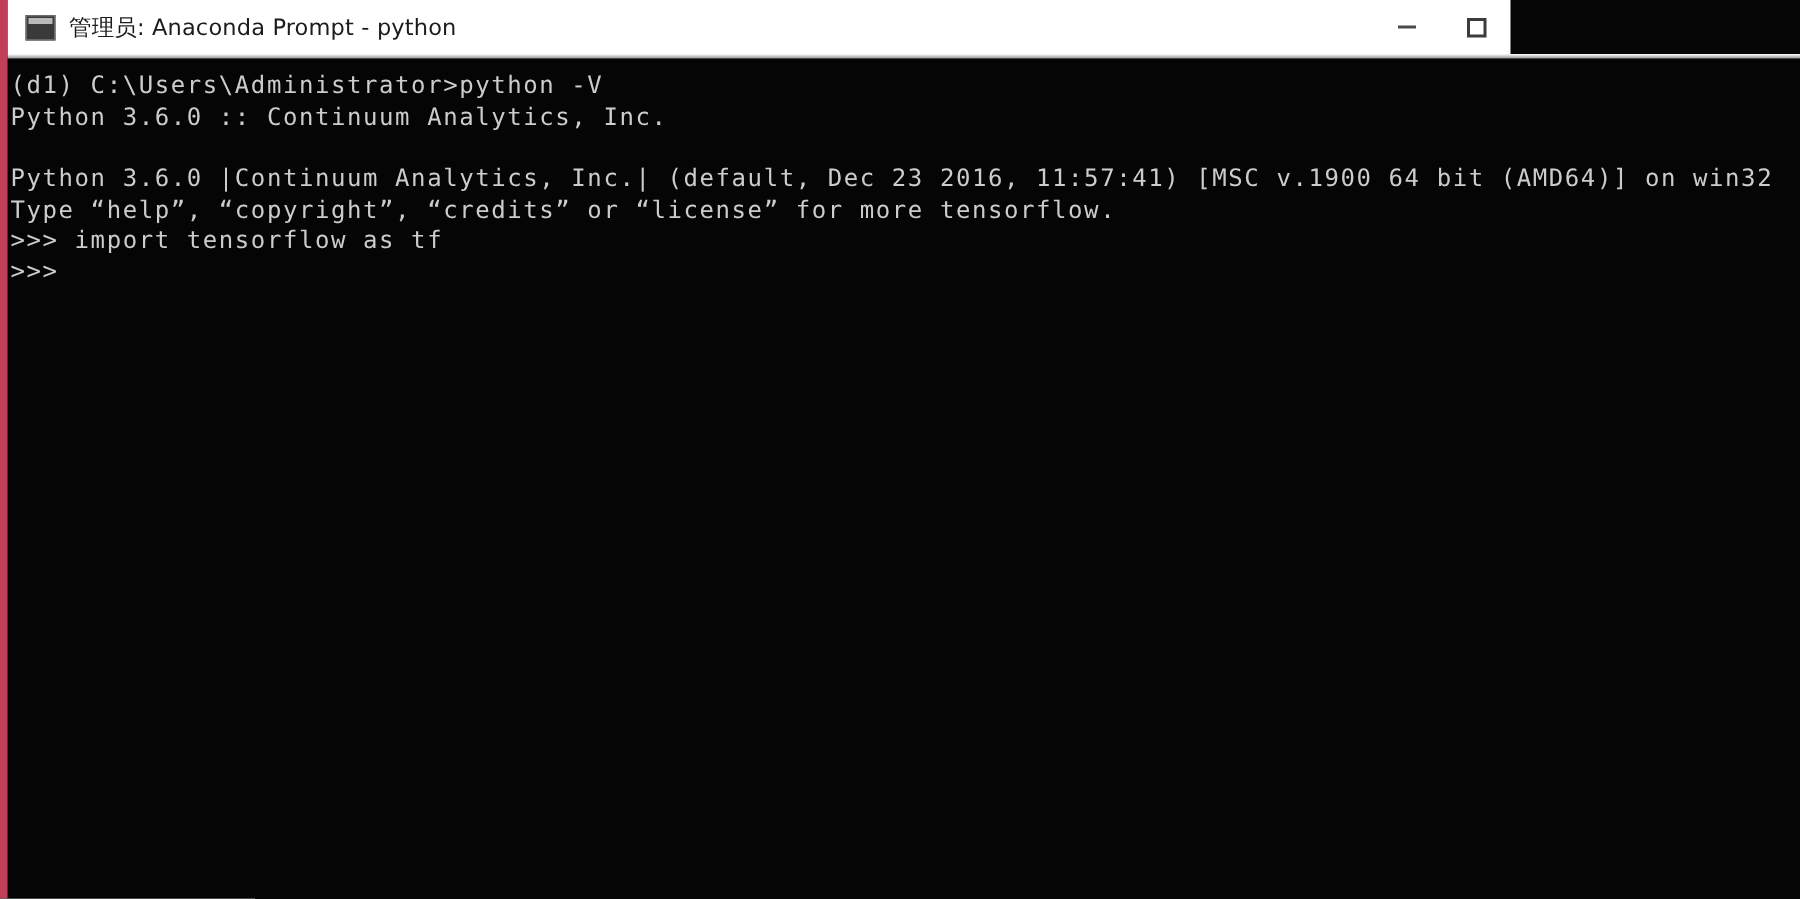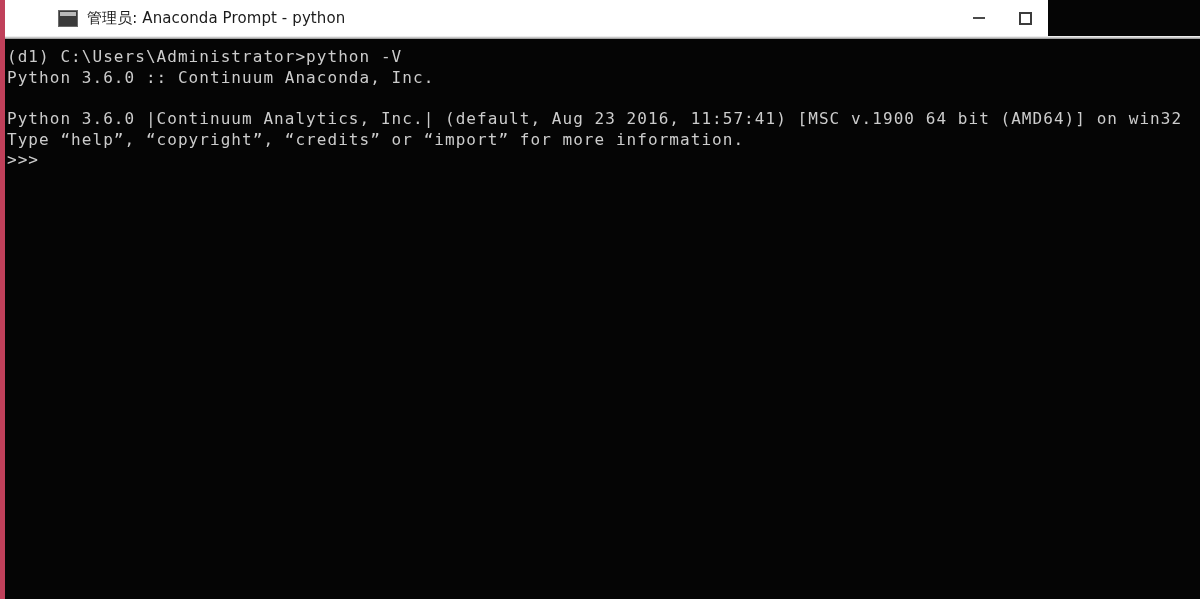--- a/index.html
+++ b/index.html
@@ -38,21 +38,20 @@
   .titlebar {
     position: absolute;
     left: 5px;
     top: 0;
     width: 1002px;
     height: 36px;
     background: #ffffff;
     display: flex;
     align-items: center;
     z-index: 3;
-    padding-left: 41px;
   }
   .titlebar-sep {
     position: absolute;
     left: 5px;
     top: 36px;
     width: 1195px;
     height: 3px;
     background: linear-gradient(to bottom, #ffffff 0%, #cfcfcf 45%, #8e8e8e 100%);
     z-index: 3;
   }
@@ -159,20 +158,21 @@
       <button class="caption-btn">
         <span class="glyph-maximize"></span>
       </button>
     </div>
   </div>
 
   <div class="titlebar-sep"></div>
 
   <div class="console">
     <div class="console-line">(d1) C:\Users\Administrator&gt;python -V</div>
-    <div class="console-line">Python 3.6.0 :: Continuum Anaconda, Inc.</div>
+    <div class="console-line">Python 3.6.0 :: Continuum Analytics, Inc.</div>
     <div class="console-line blank"></div>
-    <div class="console-line">Python 3.6.0 |Continuum Analytics, Inc.| (default, Aug 23 2016, 11:57:41) [MSC v.1900 64 bit (AMD64)] on win32</div>
-    <div class="console-line">Type “help”, “copyright”, “credits” or “import” for more information.</div>
+    <div class="console-line">Python 3.6.0 |Continuum Analytics, Inc.| (default, Dec 23 2016, 11:57:41) [MSC v.1900 64 bit (AMD64)] on win32</div>
+    <div class="console-line">Type “help”, “copyright”, “credits” or “license” for more tensorflow.</div>
+    <div class="console-line">&gt;&gt;&gt; import tensorflow as tf</div>
     <div class="console-line">&gt;&gt;&gt;</div>
   </div>
 
 </div>
 
 </body></html>

